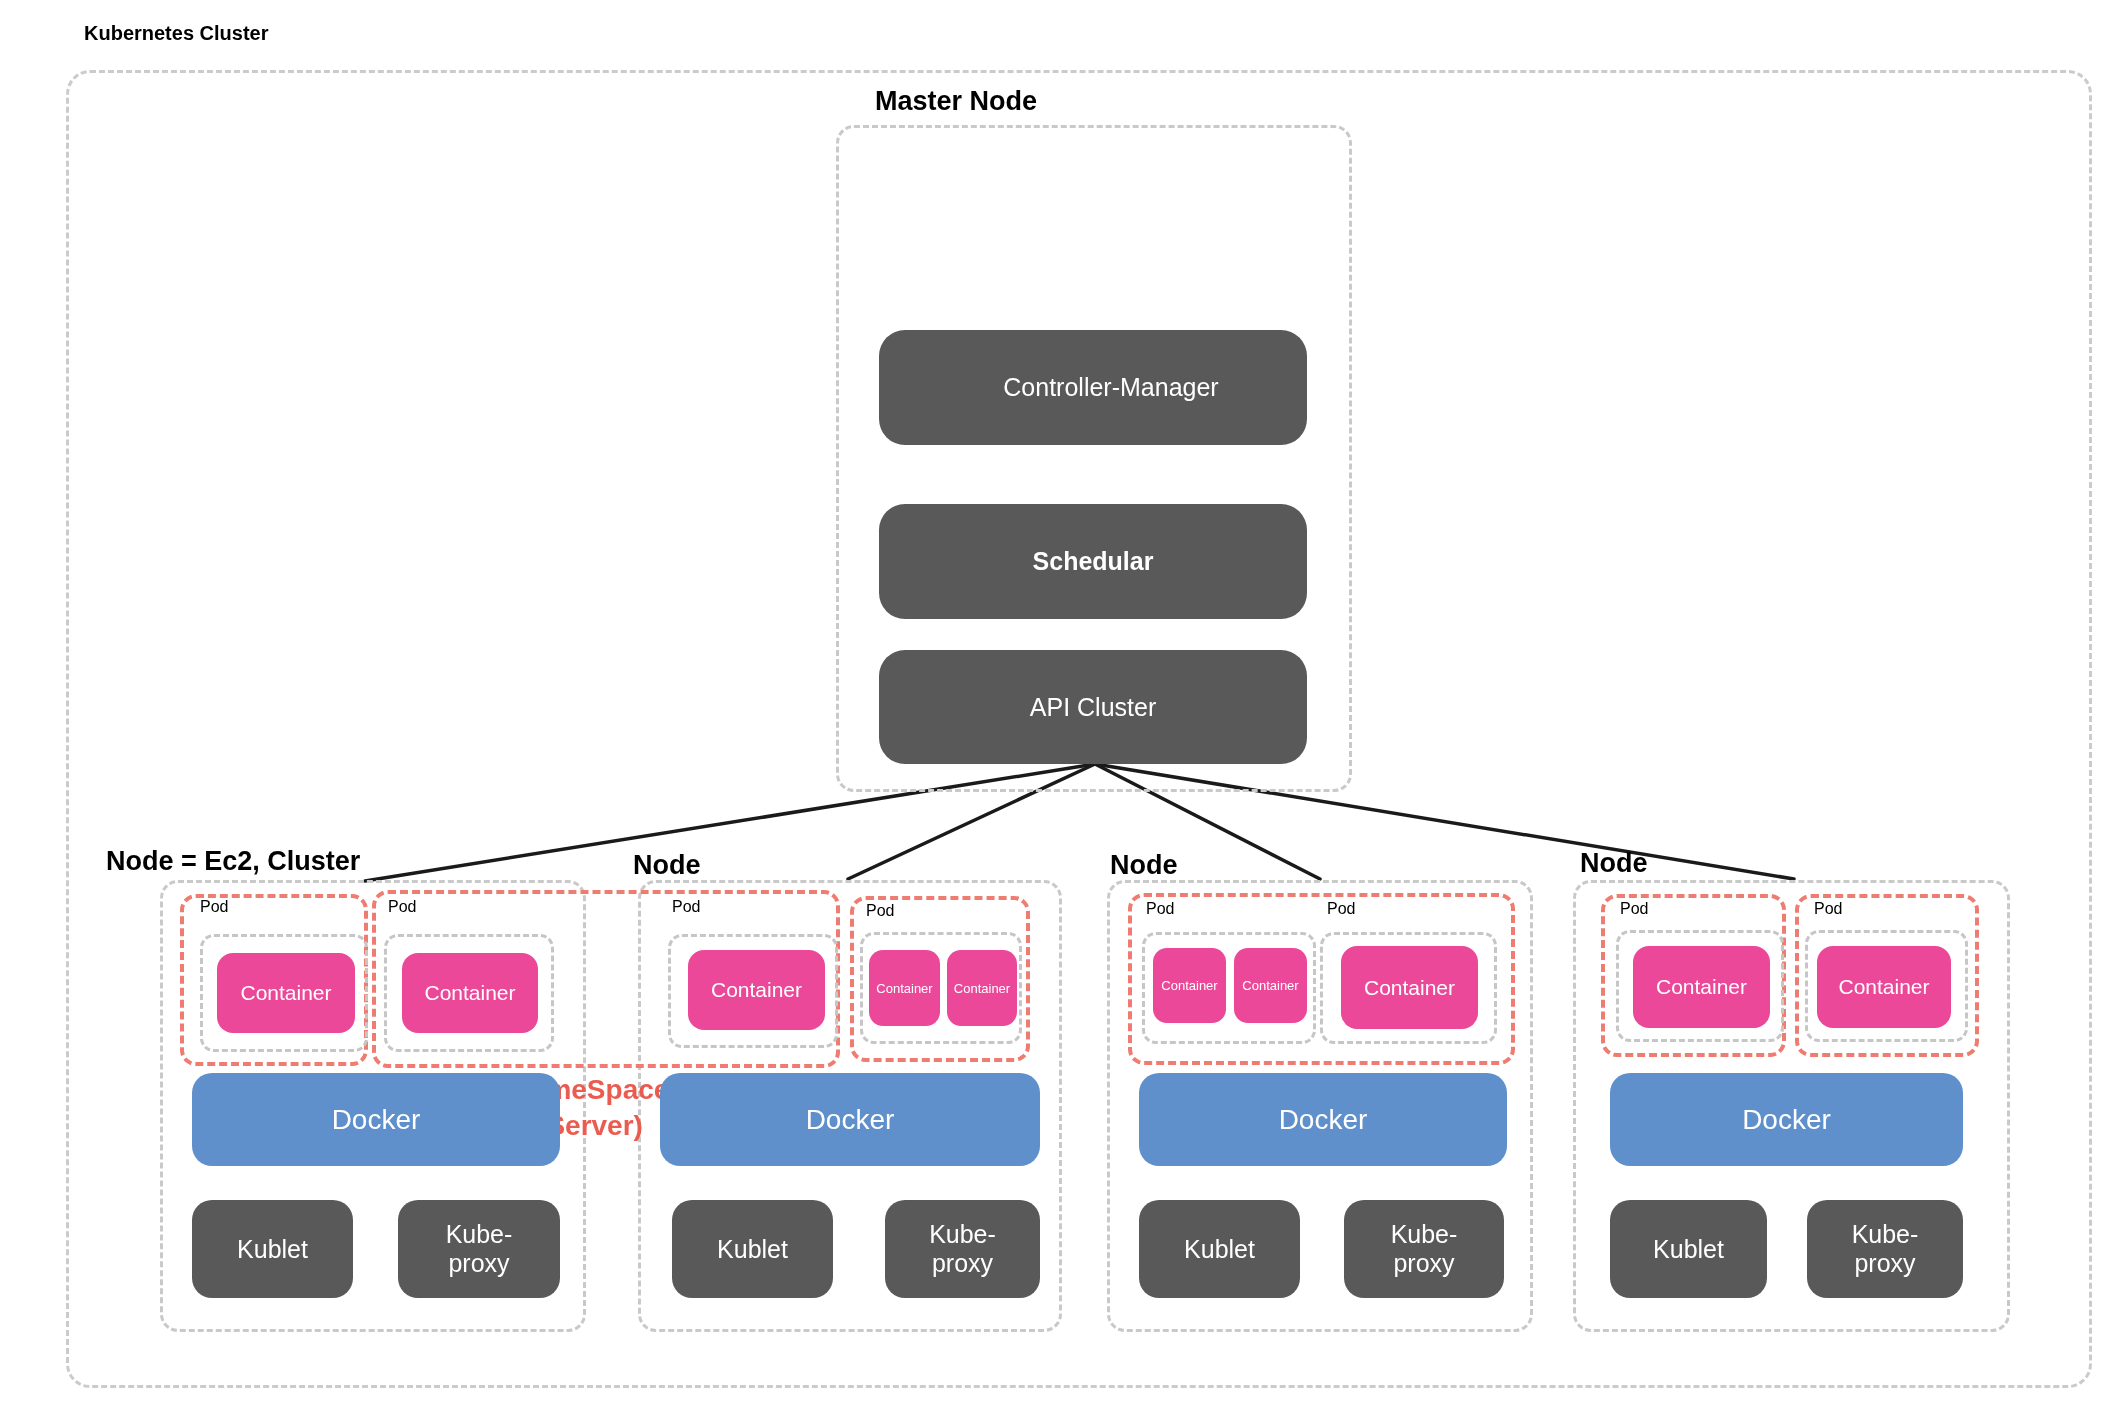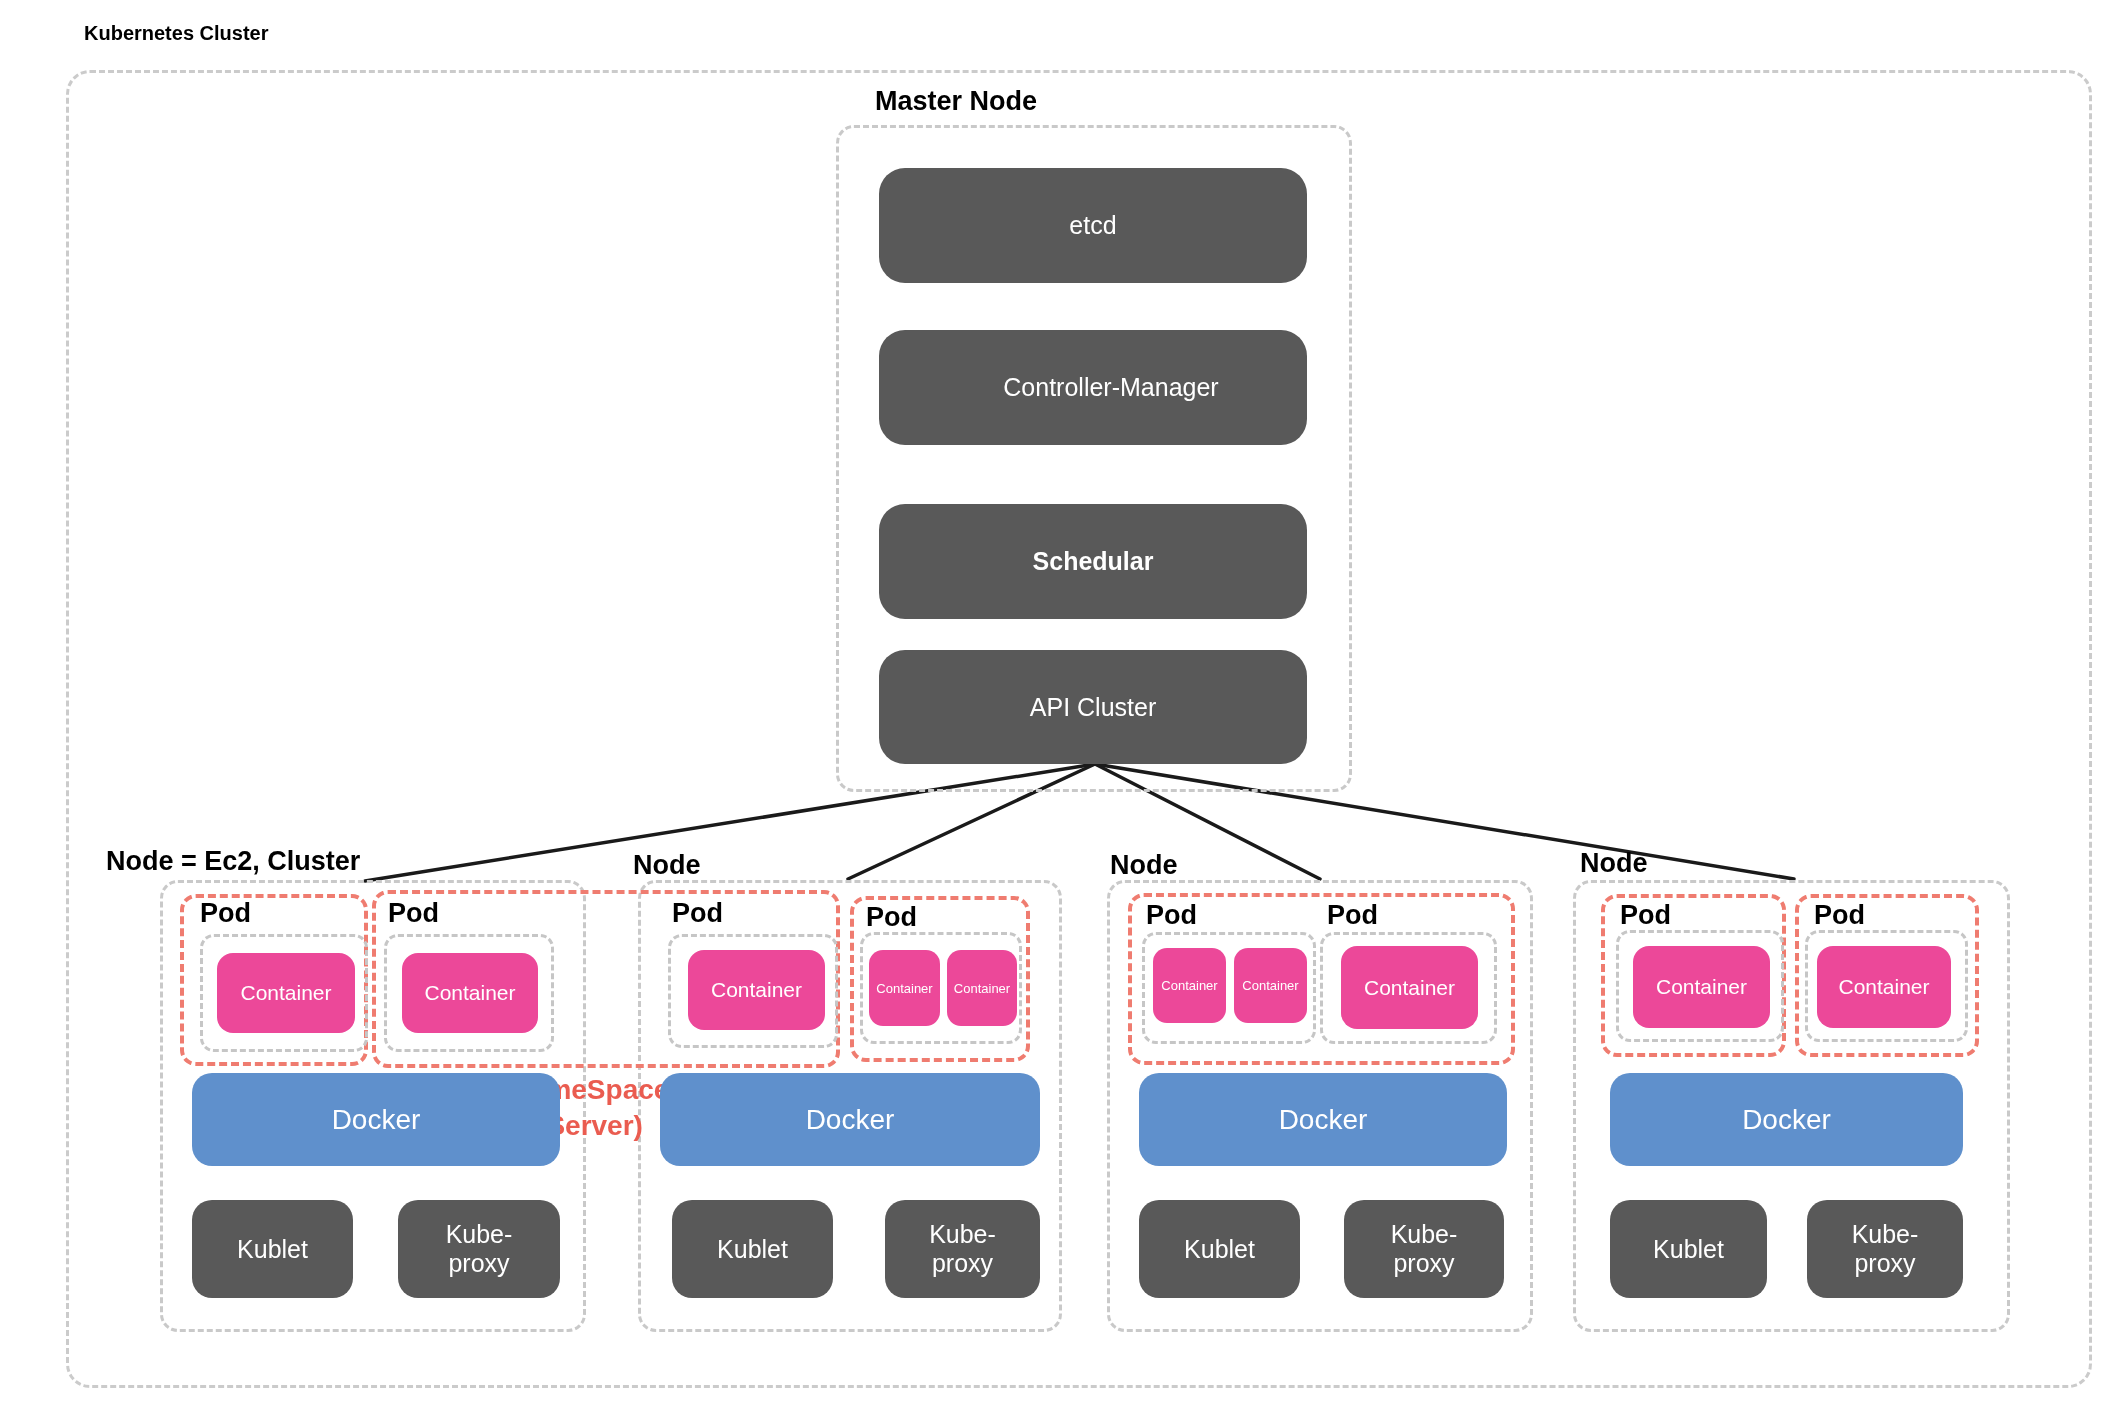--- a/index.html
+++ b/index.html
@@ -1,21 +1,21 @@
 <!DOCTYPE html>
 <html><head>
 <meta charset="utf-8">
 <style>
   html,body{margin:0;padding:0;background:#ffffff;}
   body{font-family:"Liberation Sans","DejaVu Sans",sans-serif;}
   .stage{position:relative;width:2126px;height:1416px;background:#ffffff;overflow:hidden;}
   .abs{position:absolute;box-sizing:border-box;}
   .ttl{color:#000;font-weight:700;font-size:20px;white-space:nowrap;}
   .nlbl{color:#000;font-weight:700;font-size:27px;white-space:nowrap;}
-  .plbl{color:#000;font-weight:700;font-size:27px;white-space:nowrap;}
+  .plbl{color:#000;font-weight:400;font-size:16px;white-space:nowrap;}
   .dashout{border:3px dashed #cbcbcb;border-radius:24px;}
   .dashbox{border:3px dashed #c9c9c9;border-radius:18px;}
   .dashin{border:3px dashed #c6c6c6;border-radius:14px;}
   .dashred{border:4px dashed #ef7c70;border-radius:16px;}
   .darkbox{background:#595959;color:#fff;display:flex;align-items:center;justify-content:center;
            border-radius:26px;font-size:25px;}
   .contbox{background:#ec4899;color:#fff;display:flex;align-items:center;justify-content:center;
            border-radius:16px;font-size:21px;}
   .contsm{font-size:13px;border-radius:14px;}
   .docker{background:#5f90cc;color:#fff;display:flex;align-items:center;justify-content:center;
@@ -108,21 +108,20 @@
 
   <svg class="conn" width="2126" height="1416" viewBox="0 0 2126 1416">
     <line x1="1095" y1="764" x2="365" y2="881" stroke="#1a1a1a" stroke-width="3.5" stroke-linecap="round"></line>
     <line x1="1095" y1="764" x2="848" y2="879" stroke="#1a1a1a" stroke-width="3.5" stroke-linecap="round"></line>
     <line x1="1095" y1="764" x2="1320" y2="879" stroke="#1a1a1a" stroke-width="3.5" stroke-linecap="round"></line>
     <line x1="1095" y1="764" x2="1794" y2="879" stroke="#1a1a1a" stroke-width="3.5" stroke-linecap="round"></line>
   </svg>
 
   <div class="abs nlbl m-lbl">Master Node</div>
   <div class="abs dashbox m-box"></div>
-  <div class="abs darkbox mc mc0">etcd</div>
   <div class="abs darkbox mc mc1">Controller-Manager</div>
   <div class="abs darkbox mc mc2">Schedular</div>
   <div class="abs darkbox mc mc3">API Cluster</div>
 
   <div class="abs nlbl n1lbl">Node = Ec2, Cluster</div>
   <div class="abs nlbl n2lbl">Node</div>
   <div class="abs nlbl n3lbl">Node</div>
   <div class="abs nlbl n4lbl">Node</div>
 
   <div class="abs dashbox nbox n1box"></div>

